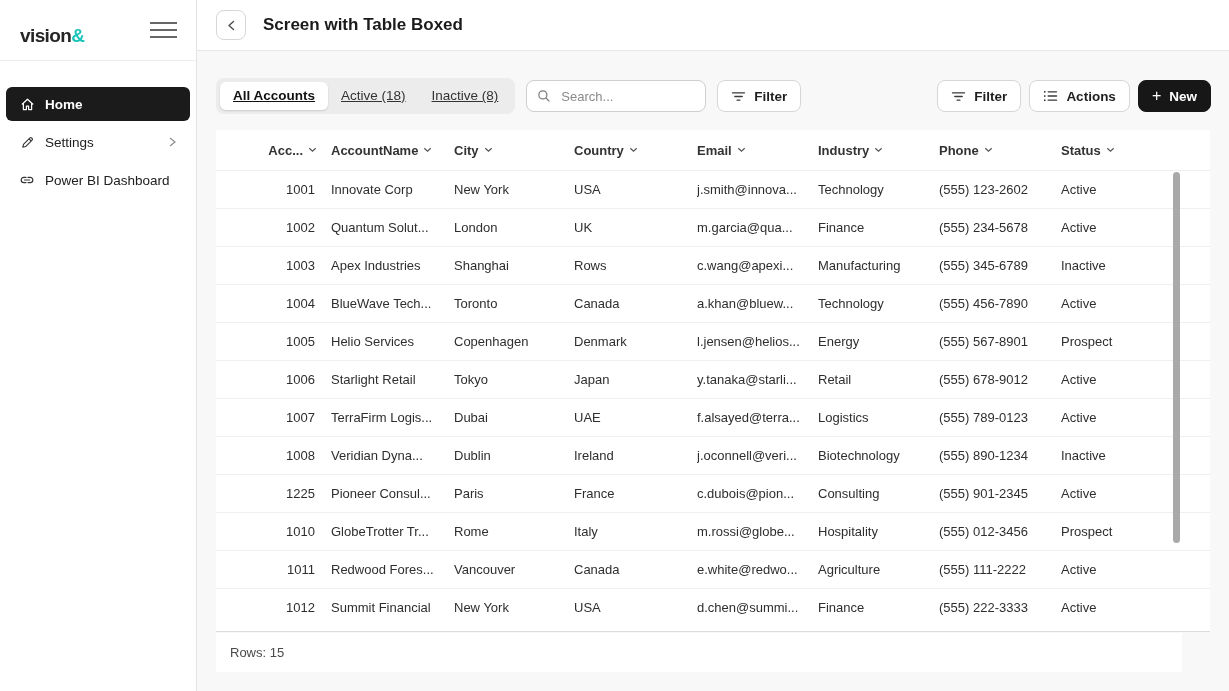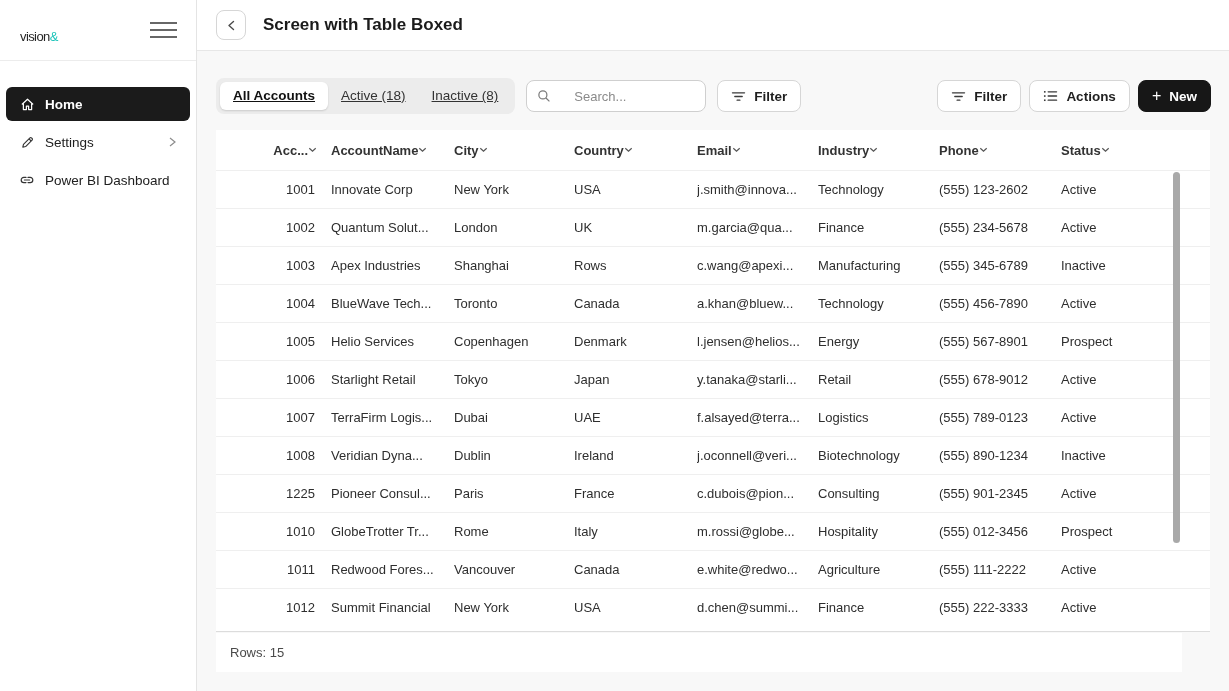--- a/index.html
+++ b/index.html
@@ -12,21 +12,21 @@
   body{
     width:1229px;height:691px;position:relative;overflow:hidden;
     background:var(--page-bg);
     font-family:"Liberation Sans",sans-serif;
     -webkit-font-smoothing:antialiased;
   }
 
   
   .sidebar{position:absolute;left:0;top:0;width:197px;height:691px;background:#fff;border-right:1px solid #e4e4e4;}
   .sidebar-top{height:61px;border-bottom:1px solid #ececec;display:flex;align-items:center;justify-content:space-between;padding:0 15px 0 20px;}
-  .logo{font-size:13px;font-weight:400;color:#262626;letter-spacing:-0.6px;cursor:default;margin-top:12px;}
+  .logo{font-size:19px;font-weight:700;color:#262626;letter-spacing:-0.6px;cursor:default;margin-top:12px;}
   .logo .amp{color:var(--accent);}
   .menu-btn{background:none;border:0;padding:4px;cursor:pointer;display:flex;}
   .nav{padding-top:26px;}
   .nav-item{height:34px;margin:0 6px 4px 6px;display:flex;align-items:center;padding:0 12px 0 13px;border-radius:6px;font-size:13.5px;color:#202020;cursor:pointer;}
   .nav-item .nav-icon{width:16px;height:16px;margin-right:10px;display:flex;align-items:center;justify-content:center;flex-shrink:0;}
   .nav-item.active{background:var(--dark);color:#fff;font-weight:700;}
   .nav-item .expand{margin-left:auto;display:flex;}
 
   
   .topbar{position:absolute;left:197px;top:0;width:1032px;height:51px;background:#fff;border-bottom:1px solid #e7e7e7;display:flex;align-items:center;padding-left:19px;}
@@ -34,33 +34,33 @@
   .page-title{margin-left:17px;font-size:17px;font-weight:700;color:#1b1b1b;}
 
   
   .main{position:absolute;left:197px;top:51px;width:1032px;height:640px;}
 
   .toolbar{position:absolute;left:19px;right:18px;top:27px;height:36px;display:flex;align-items:center;}
   .tabs{background:#ececec;border-radius:8px;padding:4px;display:flex;align-items:center;height:36px;}
   .tab{padding:0 13px;height:28px;line-height:28px;border-radius:6px;font-size:13.5px;color:#333;cursor:pointer;white-space:nowrap;text-decoration:underline;}
   .tab.active{background:#fff;color:#111;font-weight:700;box-shadow:0 1px 2px rgba(0,0,0,0.14);}
   .search{margin-left:11px;width:180px;height:32px;border:1px solid #cfcfcf;border-radius:8px;background:#fff;display:flex;align-items:center;padding:0 10px;}
-  .search input{border:0;outline:0;flex:1;min-width:0;margin-left:21px;font-size:13px;color:#333;background:transparent;font-family:"Liberation Sans",sans-serif;}
+  .search input{border:0;outline:0;flex:1;min-width:0;margin-left:8px;font-size:13px;color:#333;background:transparent;font-family:"Liberation Sans",sans-serif;}
   .search input::placeholder{color:#8a8a8a;}
   .btn{height:32px;border:1px solid #d6d6d6;border-radius:8px;background:#fff;display:flex;align-items:center;gap:8px;padding:0 13px;font-size:13.5px;font-weight:600;color:#1f1f1f;cursor:pointer;font-family:"Liberation Sans",sans-serif;white-space:nowrap;}
   .btn.left-filter{margin-left:11px;}
   .btn.dark{background:#171717;border-color:#171717;color:#fff;}
   .toolbar-right{margin-left:auto;display:flex;gap:8px;align-items:center;}
   .plus{font-size:16px;font-weight:400;line-height:1;margin-top:-1px;}
 
   
   .table-box{position:absolute;left:19px;top:79px;width:994px;height:502px;background:#fff;border-bottom:1px solid #dcdcdc;overflow:hidden;}
   .grid-row{display:grid;grid-template-columns:115px 123px 120px 123px 121px 121px 122px 149px;align-items:center;}
   .thead{height:40px;font-size:13px;font-weight:700;color:#333;}
-  .th{display:flex;align-items:center;cursor:pointer;white-space:nowrap;}
+  .th{display:flex;align-items:center;gap:5px;cursor:pointer;white-space:nowrap;}
   .th.num{justify-content:flex-end;padding-right:14px;}
   .tr{height:38px;border-top:1px solid #efefef;font-size:13px;color:#2e2e2e;cursor:pointer;background:#fff;}
   .td{white-space:nowrap;overflow:hidden;}
   .td.num{text-align:right;padding-right:16px;}
   .scroll-thumb{position:absolute;right:30px;top:42px;width:7px;height:371px;border-radius:4px;background:#a9a9a9;cursor:pointer;}
 
   .table-footer{position:absolute;left:19px;top:582px;width:966px;height:39px;background:#fff;display:flex;align-items:center;padding-left:14px;font-size:13px;color:#4a4a4a;}
 
   svg{display:block;}
 </style>

